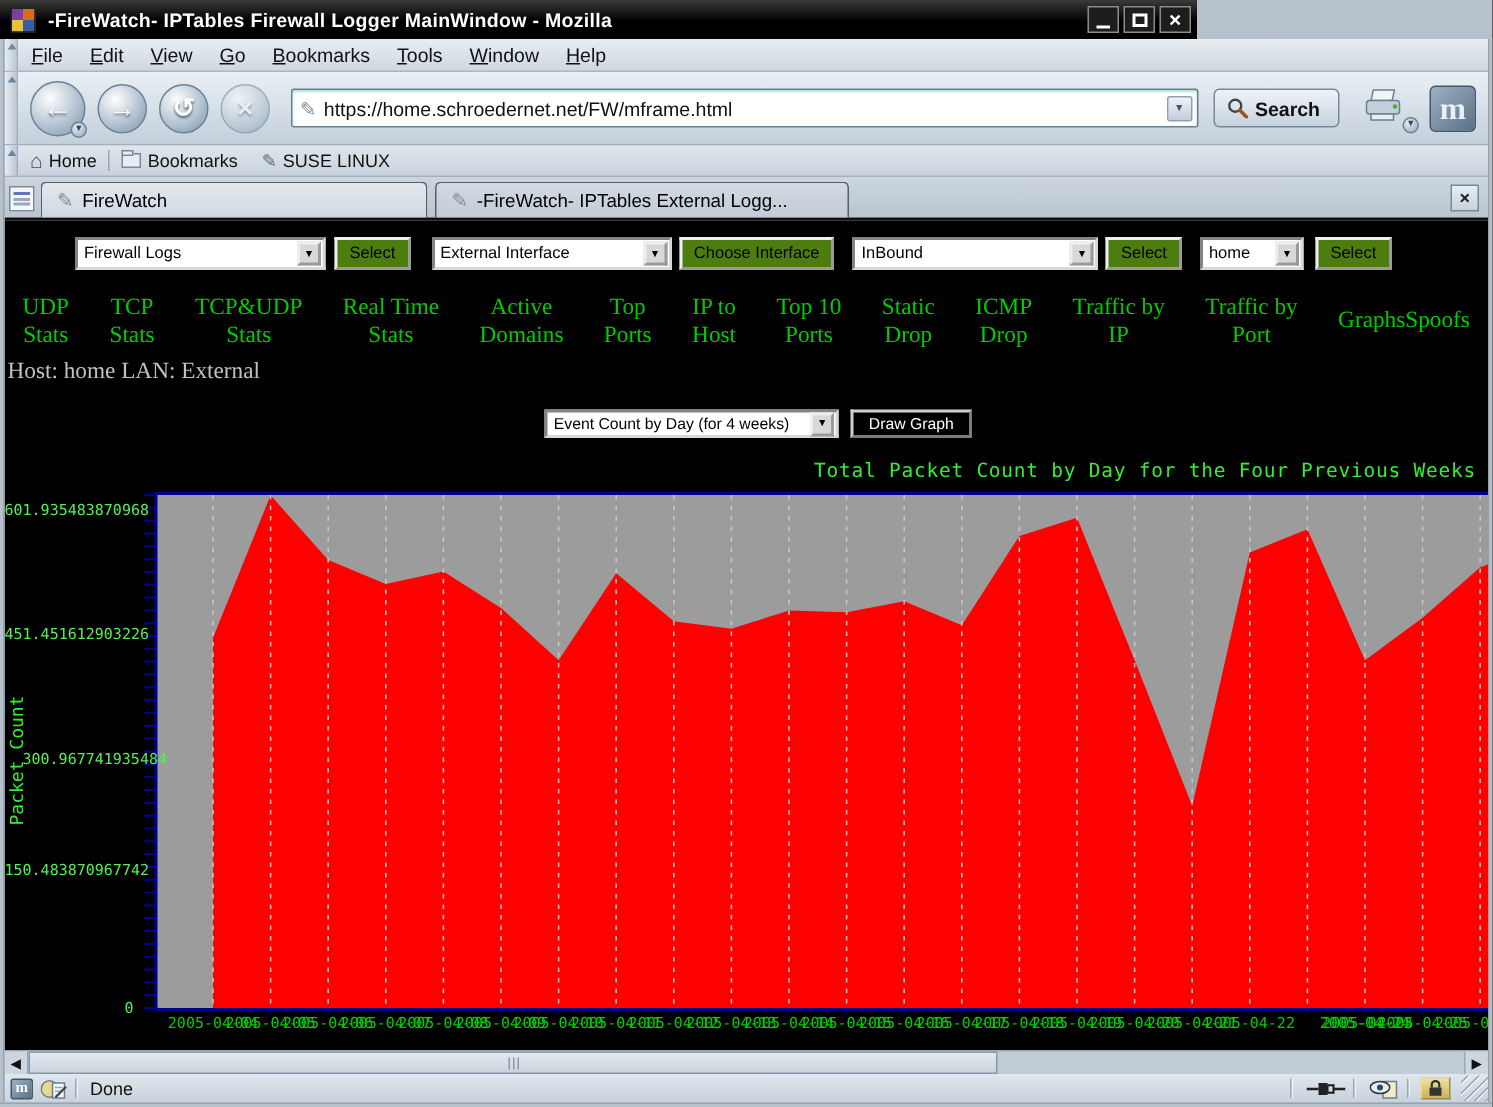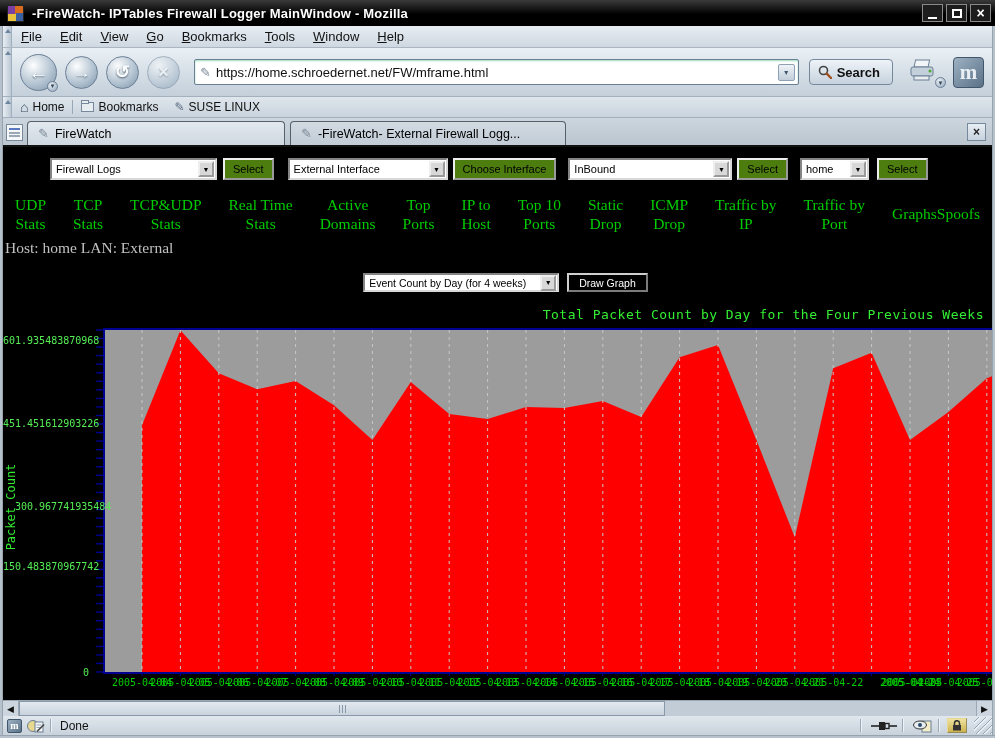--- a/index.html
+++ b/index.html
@@ -1,21 +1,21 @@
 <!DOCTYPE html>
 <html><head>
 <meta charset="utf-8">
 <style>
   * { box-sizing: border-box; margin: 0; padding: 0; }
   html,body { width:995px; height:738px; overflow:hidden; background:#555; }
   body { font-family:"Liberation Sans", sans-serif; }
   .window { position:relative; width:995px; height:738px; background:#b7c1cb; }
 
   
-  .titlebar { position:absolute; left:0; top:0; width:995px; height:26px;
+  .titlebar { position:absolute; left:0; top:0; width:798px; height:26px;
     background:linear-gradient(#3a3a3a,#000 55%,#000); display:flex; align-items:center; padding:0 4px; }
   .app-icon { width:17px; height:17px; margin:0 8px 0 3px; border:1px solid #222;
     background:conic-gradient(#d96c1f 0 25%, #3a5fa0 0 50%, #e8c23a 0 75%, #7a3fa0 0); }
   .title-text { color:#fff; font-weight:bold; font-size:13px; letter-spacing:.2px; }
   .winbtns { margin-left:auto; display:flex; gap:3px; }
   .winbtn { width:21px; height:18px; background:#1d1d1d; border:1px solid #8a8a8a;
     display:flex; align-items:center; justify-content:center; cursor:default; }
   .glyph-min { width:9px; height:2px; background:#fff; margin-top:9px; }
   .glyph-max { width:10px; height:9px; border:2px solid #fff; }
   .glyph-close { color:#fff; font-size:14px; font-weight:bold; line-height:1; }
@@ -262,21 +262,21 @@
     </div>
 
     <div class="tabbar">
       <div class="tabstrip-icon"></div>
       <div class="tab active">
         <span class="url-icon">✎</span>
         <span>FireWatch</span>
       </div>
       <div class="tab inactive">
         <span class="url-icon">✎</span>
-        <span>-FireWatch- External Firewall Logg...</span>
+        <span>-FireWatch- IPTables External Logg...</span>
       </div>
       <div class="tabs-close">×</div>
     </div>
 
     <div class="content">
 
       <div class="formrow" id="form-row">
           <div class="fake-select" style="width: 167px; margin-left: 47px;">
             <span class="sel-text">Firewall Logs</span>
             <span class="sel-btn">▼</span>
@@ -419,21 +419,21 @@
             <line x1="662.4" y1="345" x2="662.4" y2="348" stroke="#000090" stroke-width="1"></line>
             <line x1="700.8" y1="345" x2="700.8" y2="348" stroke="#000090" stroke-width="1"></line>
             <line x1="739.2" y1="345" x2="739.2" y2="348" stroke="#000090" stroke-width="1"></line>
             <line x1="777.6" y1="345" x2="777.6" y2="348" stroke="#000090" stroke-width="1"></line>
             <line x1="816.0" y1="345" x2="816.0" y2="348" stroke="#000090" stroke-width="1"></line>
             <line x1="854.4" y1="345" x2="854.4" y2="348" stroke="#000090" stroke-width="1"></line>
             <line x1="892.8" y1="345" x2="892.8" y2="348" stroke="#000090" stroke-width="1"></line>
           </svg></div>
       <div id="y-labels">
           <div class="ylabel" style="top: 520px;">0</div>
-          <div class="ylabel" style="top: 414px;">150.483870967742</div>
+          <div class="ylabel" style="top: 428px;">150.483870967742</div>
           <div class="ylabel" style="top: 353.816px; margin-left: 12px;">300.967741935484</div>
           <div class="ylabel" style="top: 270.723px;">451.451612903226</div>
           <div class="ylabel" style="top: 187.631px;">601.935483870968</div>
         </div>
       <div class="packet-count">Packet Count</div>
       <div class="xlabels" id="x-labels">
           <span class="xlabel" style="left: 139px;">2005-04-04</span>
           <span class="xlabel" style="left: 177.4px;">2005-04-05</span>
           <span class="xlabel" style="left: 215.8px;">2005-04-06</span>
           <span class="xlabel" style="left: 254.2px;">2005-04-07</span>

